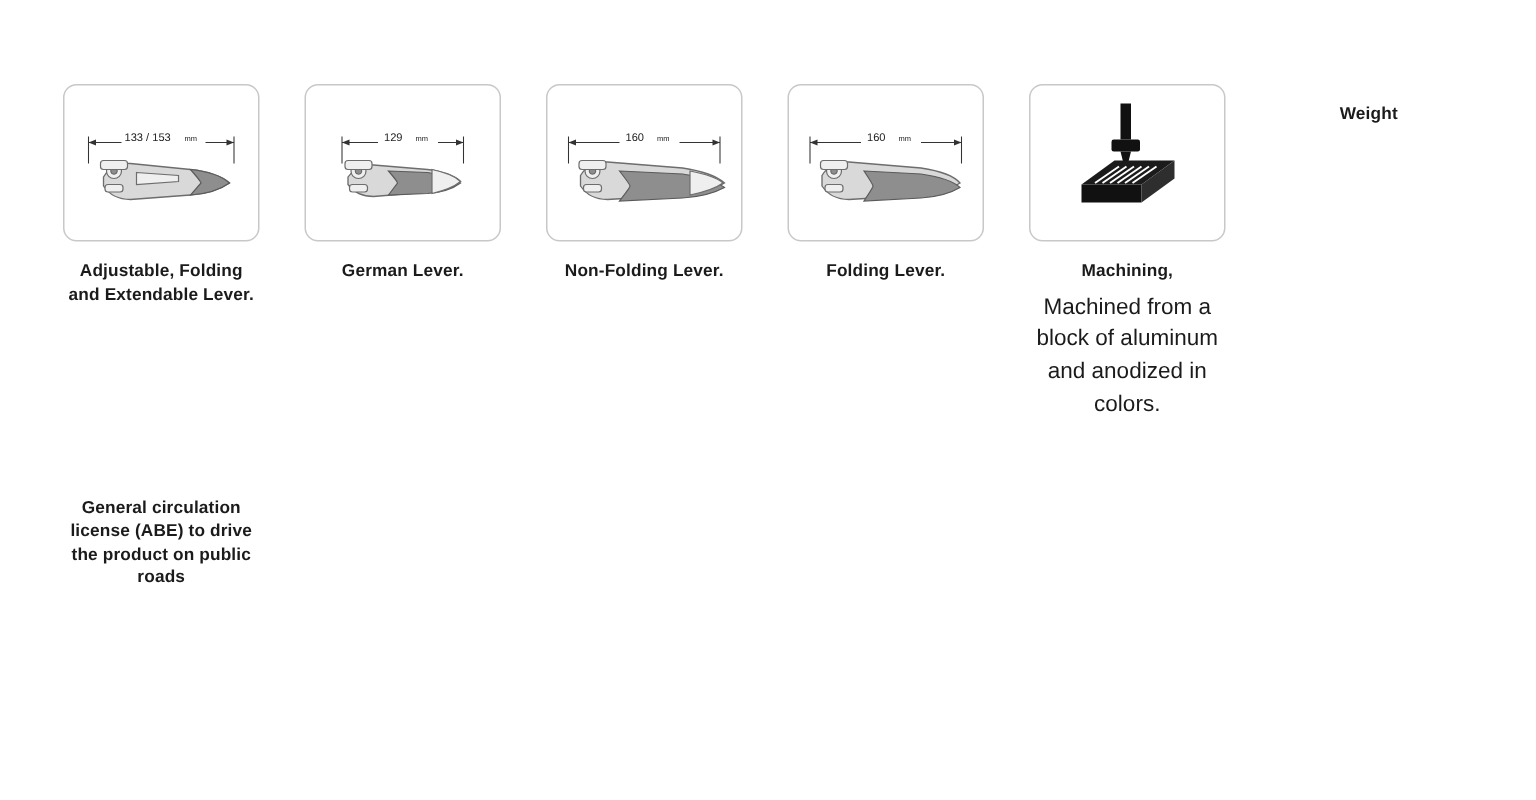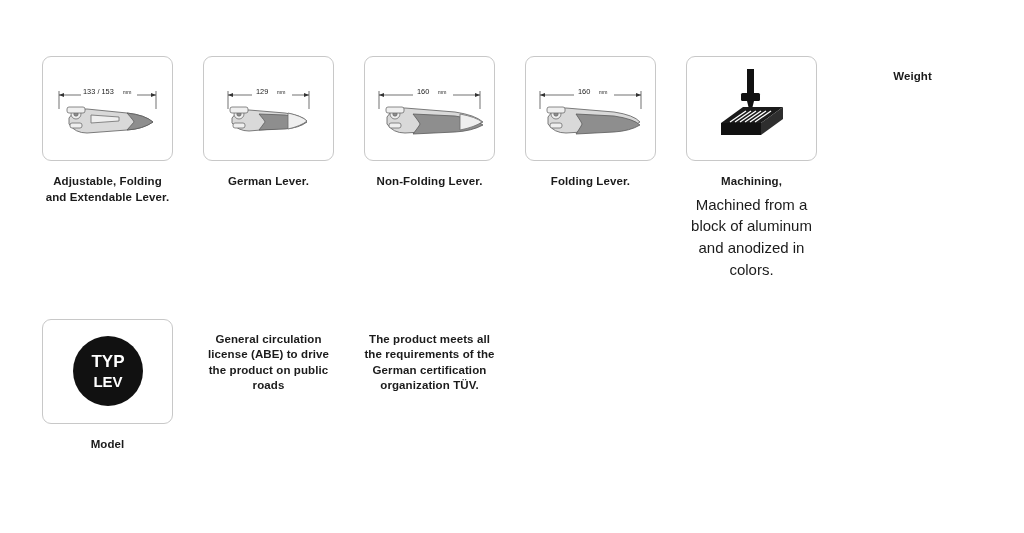--- a/index.html
+++ b/index.html
@@ -221,34 +221,23 @@
     </div>
 
     <div class="cell" style="margin-right:0">
       <div class="caption">Weight</div>
     </div>
 
   </div>
 
   <div class="row row-2">
 
-    <div class="cell">
-      <div class="tile">
-        <svg width="110" height="100" viewBox="0 0 110 100">
-          <circle cx="55" cy="50" r="35" fill="#111"></circle>
-          <text x="55" y="46" text-anchor="middle" fill="#ffffff" font-family="'Liberation Sans', sans-serif" font-size="17" font-weight="bold">TYP</text>
-          <text x="55" y="66" text-anchor="middle" fill="#ffffff" font-family="'Liberation Sans', sans-serif" font-size="15" font-weight="bold">LEV</text>
-        </svg>
-      </div>
-      <div class="caption">Model</div>
-    </div>
 
     <div class="cell">
       <div class="caption">General circulation license (ABE) to drive the product on public roads</div>
     </div>
 
     <div class="cell">
-      <div class="caption">The product meets all the requirements of the German certification organization TÜV.</div>
     </div>
 
   </div>
 
 </div>
 
 </body></html>

